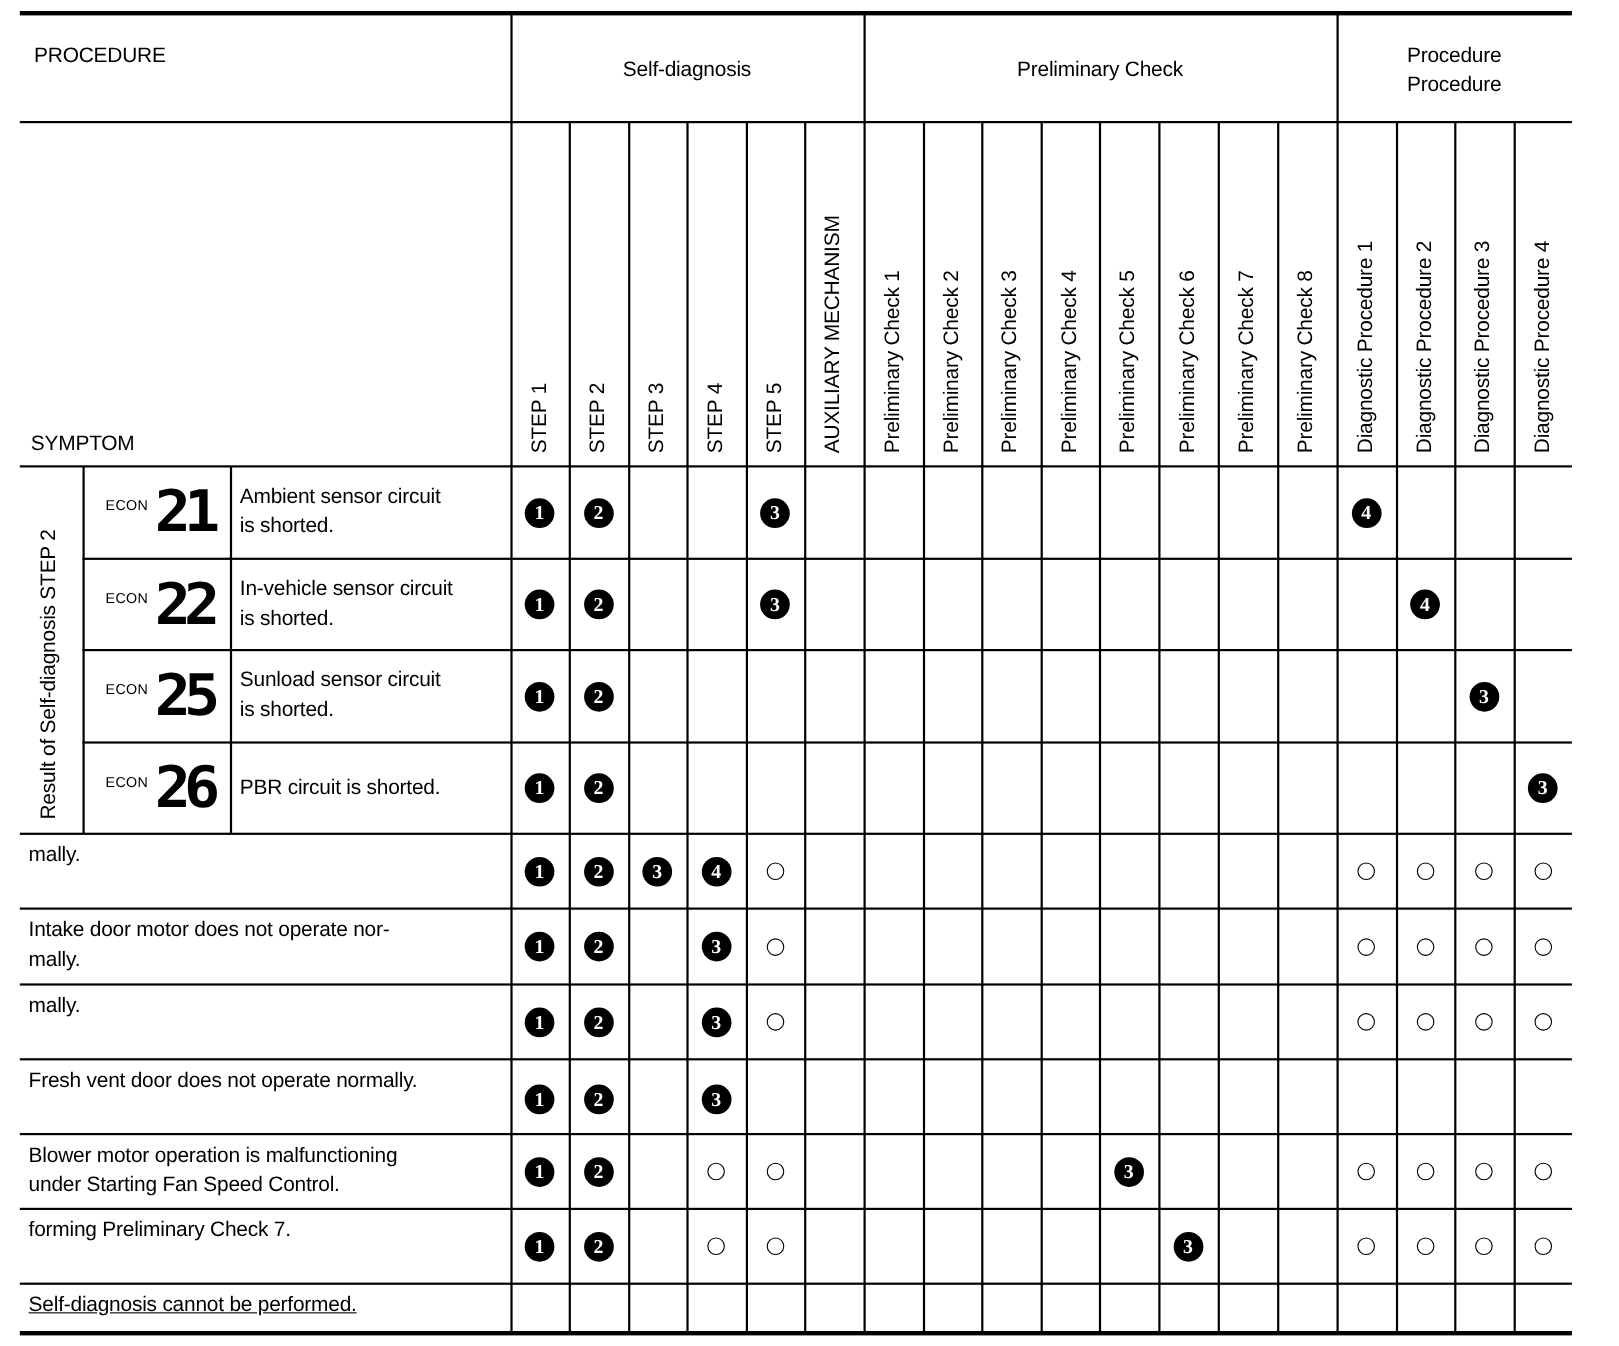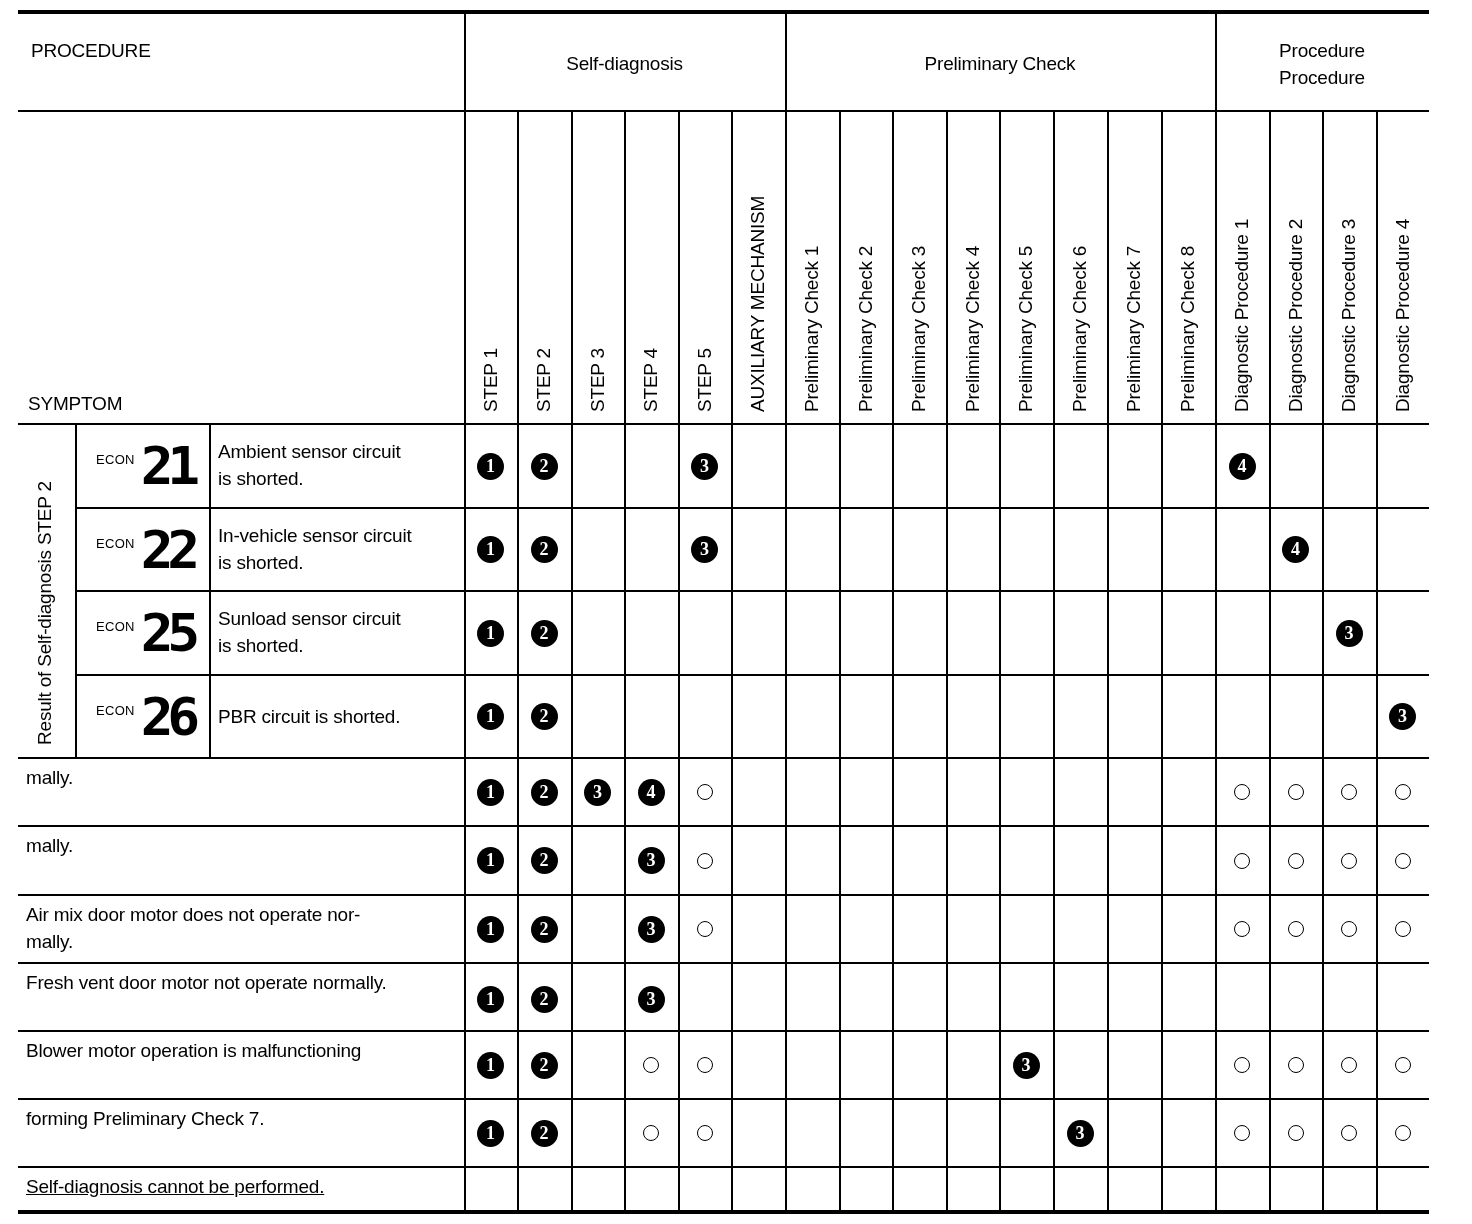--- a/index.html
+++ b/index.html
@@ -134,50 +134,51 @@
     <div class="mark filled" style="left: 477px; top: 778.5px;">1</div>
     <div class="mark filled" style="left: 530.5px; top: 778.5px;">2</div>
     <div class="mark filled" style="left: 584px; top: 778.5px;">3</div>
     <div class="mark filled" style="left: 637.5px; top: 778.5px;">4</div>
     <div class="mark open" style="left: 696.5px; top: 784px;"></div>
     <div class="mark open" style="left: 1234px; top: 784px;"></div>
     <div class="mark open" style="left: 1287.5px; top: 784px;"></div>
     <div class="mark open" style="left: 1341px; top: 784px;"></div>
     <div class="mark open" style="left: 1394.5px; top: 784px;"></div>
     <div class="txt" style="left: 26px; top: 832px;">
+      <div>Intake door motor does not operate nor-</div>
       <div>mally.</div>
     </div>
     <div class="mark filled" style="left: 477px; top: 847px;">1</div>
     <div class="mark filled" style="left: 530.5px; top: 847px;">2</div>
     <div class="mark filled" style="left: 637.5px; top: 847px;">3</div>
     <div class="mark open" style="left: 696.5px; top: 852.5px;"></div>
     <div class="mark open" style="left: 1234px; top: 852.5px;"></div>
     <div class="mark open" style="left: 1287.5px; top: 852.5px;"></div>
     <div class="mark open" style="left: 1341px; top: 852.5px;"></div>
     <div class="mark open" style="left: 1394.5px; top: 852.5px;"></div>
     <div class="txt" style="left: 26px; top: 901px;">
-      <div>Air mix door motor does not operate nor-</div>
       <div>mally.</div>
     </div>
     <div class="mark filled" style="left: 477px; top: 915.5px;">1</div>
     <div class="mark filled" style="left: 530.5px; top: 915.5px;">2</div>
     <div class="mark filled" style="left: 637.5px; top: 915.5px;">3</div>
     <div class="mark open" style="left: 696.5px; top: 921px;"></div>
     <div class="mark open" style="left: 1234px; top: 921px;"></div>
     <div class="mark open" style="left: 1287.5px; top: 921px;"></div>
     <div class="mark open" style="left: 1341px; top: 921px;"></div>
     <div class="mark open" style="left: 1394.5px; top: 921px;"></div>
     <div class="txt" style="left: 26px; top: 969px;">
-      <div>Fresh vent door motor not operate normally.</div>
+      <div>Fresh vent door does not operate normally.</div>
     </div>
     <div class="mark filled" style="left: 477px; top: 985.5px;">1</div>
     <div class="mark filled" style="left: 530.5px; top: 985.5px;">2</div>
     <div class="mark filled" style="left: 637.5px; top: 985.5px;">3</div>
     <div class="txt" style="left: 26px; top: 1037px;">
       <div>Blower motor operation is malfunctioning</div>
+      <div>under Starting Fan Speed Control.</div>
     </div>
     <div class="mark filled" style="left: 477px; top: 1051.5px;">1</div>
     <div class="mark filled" style="left: 530.5px; top: 1051.5px;">2</div>
     <div class="mark open" style="left: 643px; top: 1057px;"></div>
     <div class="mark open" style="left: 696.5px; top: 1057px;"></div>
     <div class="mark filled" style="left: 1012.5px; top: 1051.5px;">3</div>
     <div class="mark open" style="left: 1234px; top: 1057px;"></div>
     <div class="mark open" style="left: 1287.5px; top: 1057px;"></div>
     <div class="mark open" style="left: 1341px; top: 1057px;"></div>
     <div class="mark open" style="left: 1394.5px; top: 1057px;"></div>

